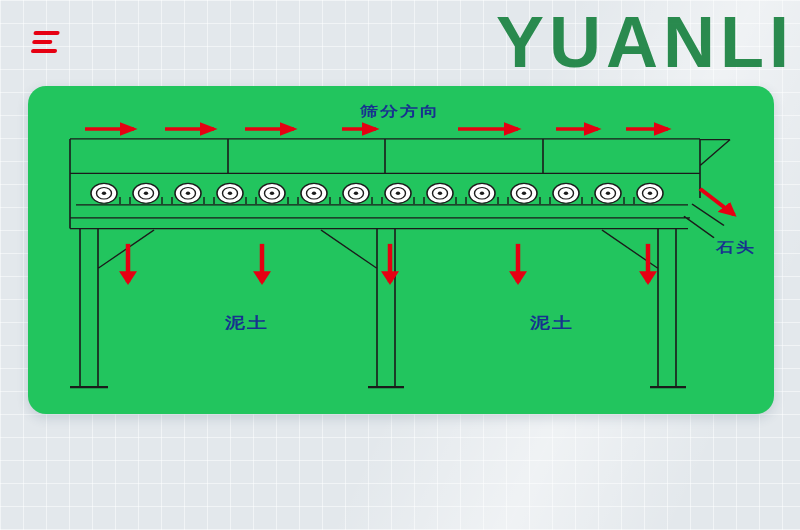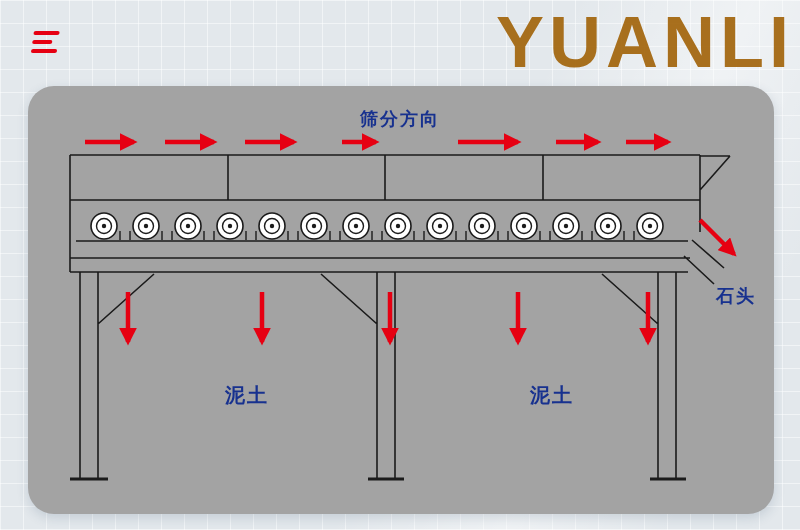--- a/index.html
+++ b/index.html
@@ -13,40 +13,40 @@
       linear-gradient(115deg, rgba(255,255,255,0) 55%, rgba(255,255,255,.45) 72%, rgba(255,255,255,0) 88%),
       linear-gradient(rgba(255,255,255,.5) 1px, transparent 1px),
       linear-gradient(90deg, rgba(255,255,255,.5) 1px, transparent 1px);
     background-size:100% 100%, 23px 23px, 23px 23px;
   }
   .page { position:absolute; inset:0; }
 
   .watermark {
     position:absolute; top:6px; left:496px;
     font-size:72px; font-weight:bold; letter-spacing:5px;
-    color:#a16207; opacity:.9; white-space:nowrap; line-height:1;
+    color:#15803d; opacity:.9; white-space:nowrap; line-height:1;
   }
 
   .menu-icon { position:absolute; left:32px; top:31px; width:32px; height:26px; transform:skewX(-8deg); }
   .menu-icon .bar { display:block; height:4px; border-radius:2px; background:#e60012; margin-bottom:5px; }
   .menu-icon .b1 { width:26px; }
   .menu-icon .b2 { width:20px; }
   .menu-icon .b3 { width:26px; }
 
   .title {
     position:absolute; left:80px; top:22px;
     font-size:42px; font-weight:bold; letter-spacing:3px;
     color:#17318f; white-space:nowrap;
     text-shadow: 1px 1px 0 #fff, -1px -1px 0 #fff, -1px 1px 0 #fff, 1px -1px 0 #fff,
                  3px 4px 4px rgba(0,0,0,.35);
   }
 
   .card {
-    position:absolute; left:28px; top:86px; width:746px; height:428px;
-    background:#a3a3a3; border-radius:26px;
+    position:absolute; left:28px; top:86px; width:746px; height:328px;
+    background:#22c55e; border-radius:18px;
     box-shadow:0 4px 12px rgba(40,70,100,.16);
   }
   .diagram { position:absolute; inset:0; width:100%; height:100%; }
 
   .frame  { stroke:#1b1b1b; stroke-width:1.6; fill:none; }
   .thin   { stroke:#1b1b1b; stroke-width:1.4; fill:none; }
   .feet   { stroke:#1b1b1b; stroke-width:3; fill:none; }
   .arrow  { stroke:#e60012; stroke-width:4.5; fill:none; }
   .dia-label { font-family:"Liberation Sans", sans-serif; font-weight:bold; fill:#17318f; letter-spacing:2px; }
   .lbl-18 { font-size:18px; }

